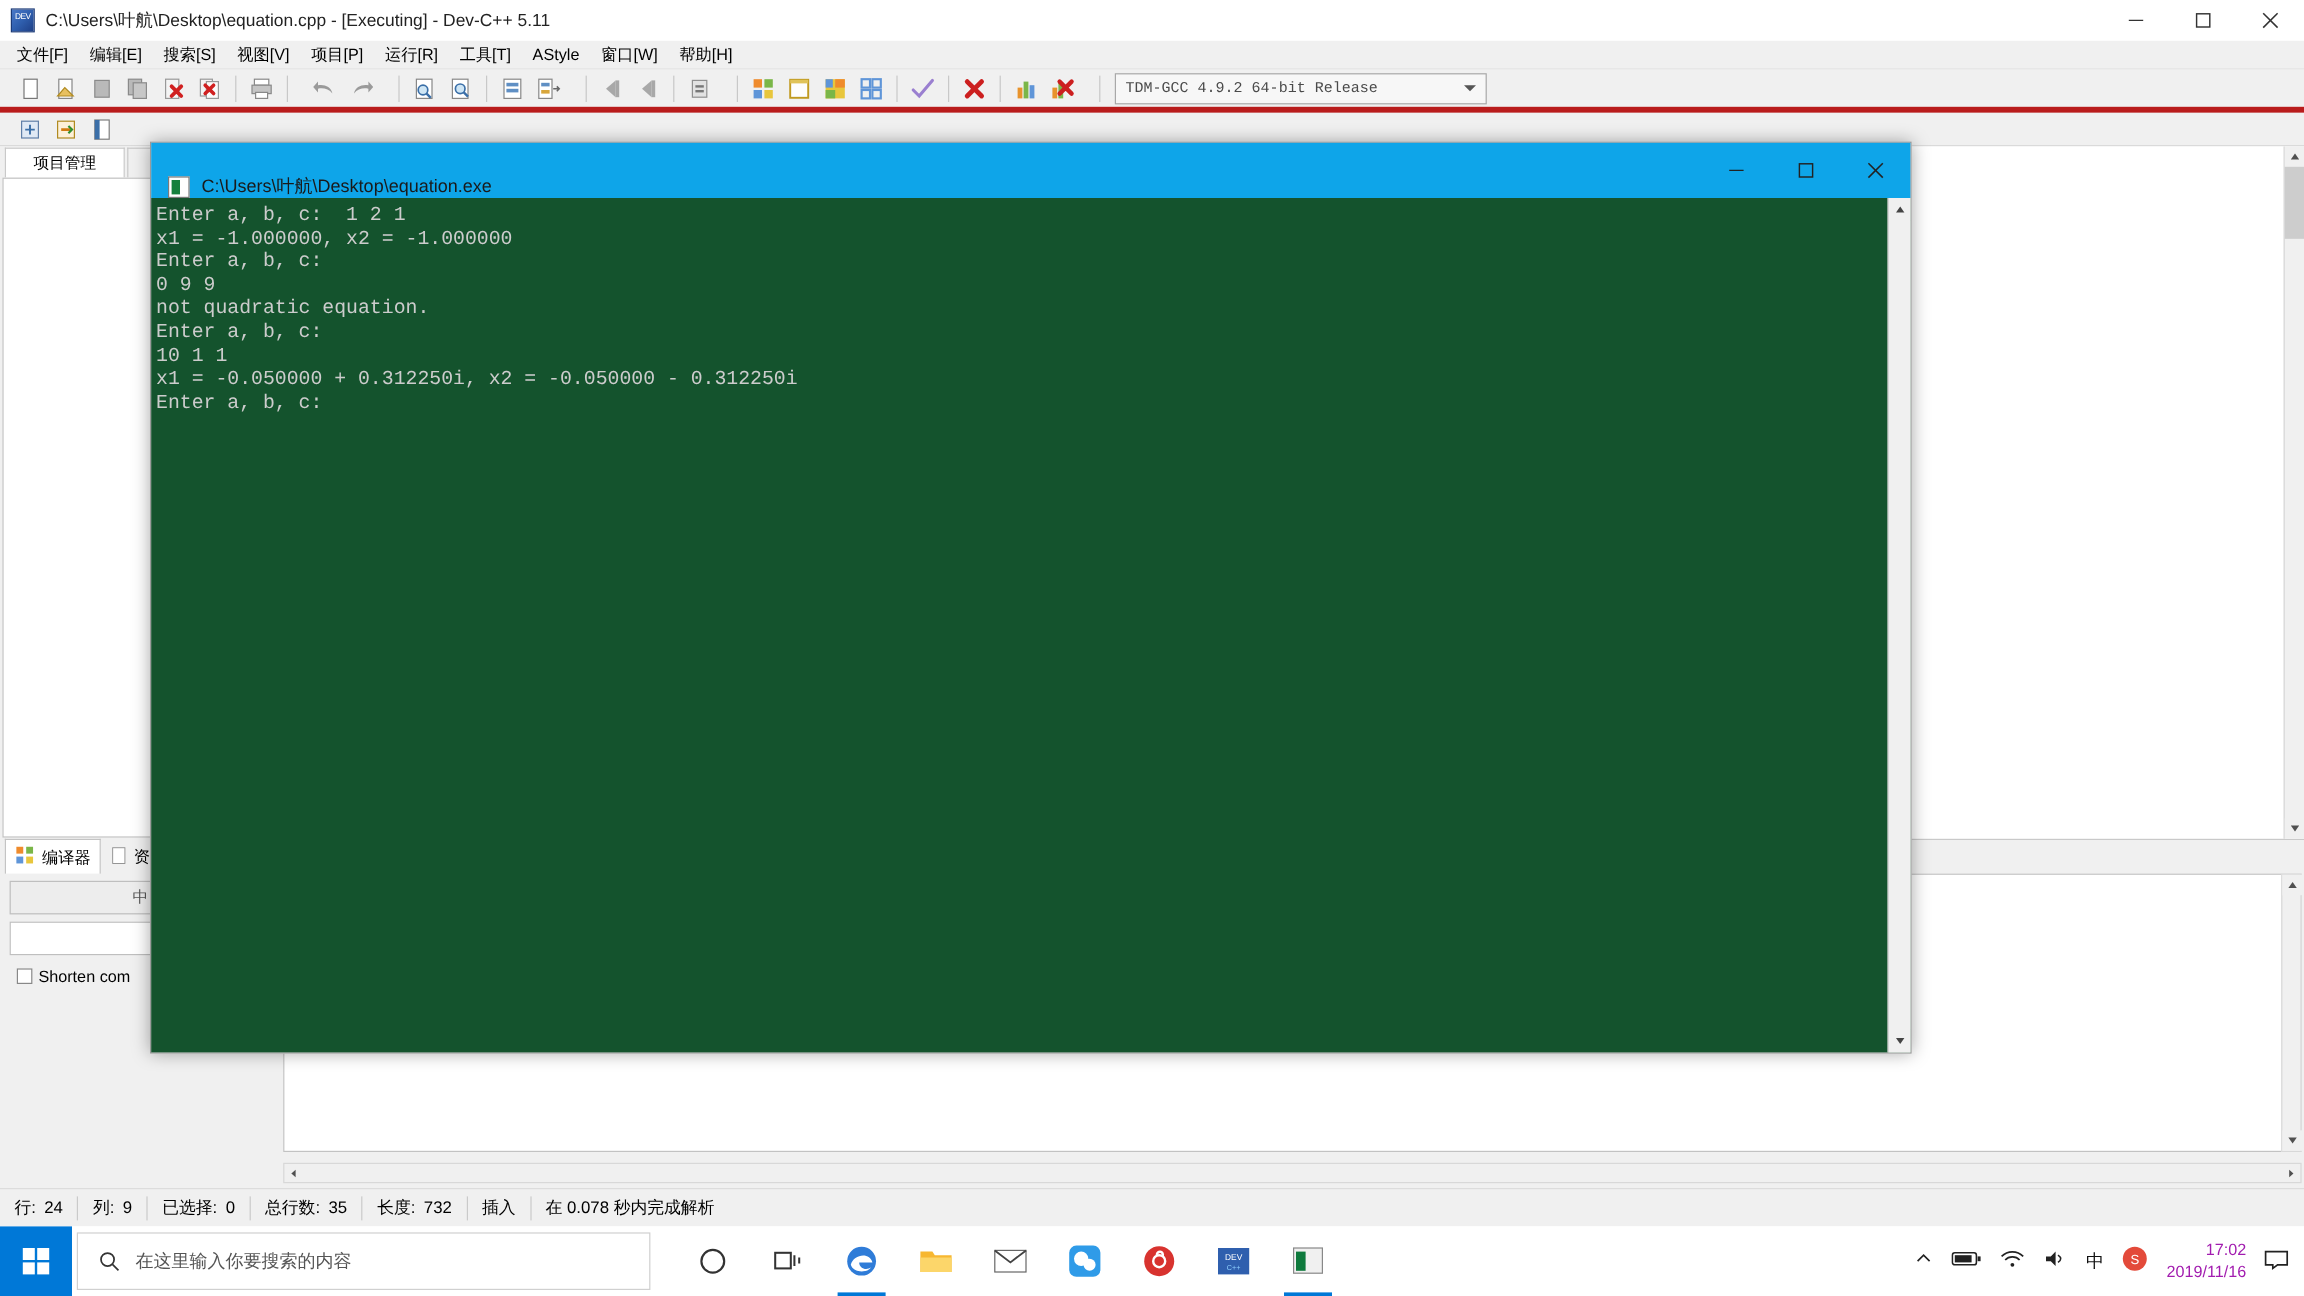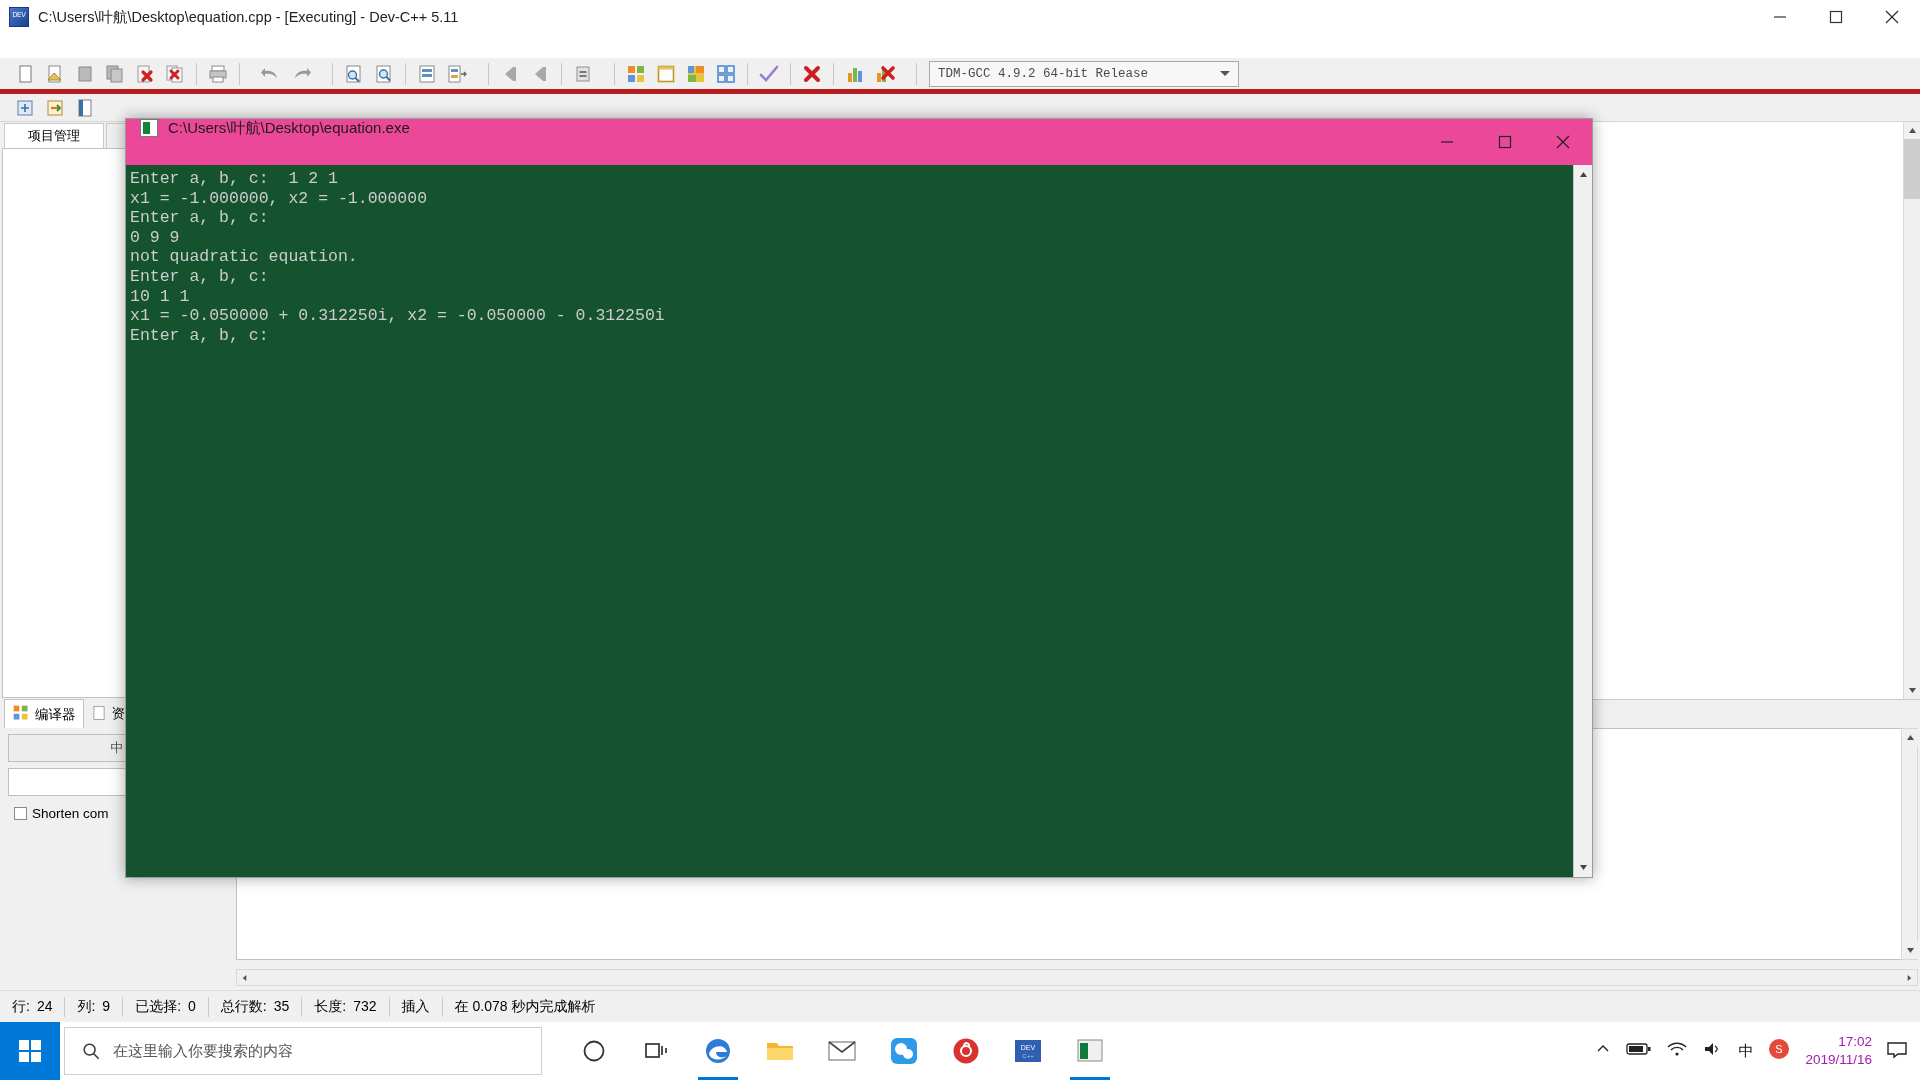--- a/index.html
+++ b/index.html
@@ -186,21 +186,21 @@
   .tray { margin-left: auto; display: flex; align-items: center; gap: 14px; padding-right: 12px; }
   .tray-clock { font-size: 13.5px; color: #a21caf; line-height: 1.35; text-align: right; }
 
   
   .console-win {
     position: absolute; top: 118px; left: 125px; width: 1468px; height: 760px;
     background: #f0f0f0; border: 1px solid #9a9a9a;
     box-shadow: 0 0 14px rgba(0,0,0,0.35);
   }
   .cwin-title {
-    height: 46px; display: flex; align-items: flex-start; background: #ec4899;
+    height: 46px; display: flex; align-items: flex-end; background: #0ea5e9;
   }
   .cwin-icon {
     width: 18px; height: 18px; margin-left: 14px; margin-right: 10px;
     background: #fff; border: 1px solid #7a7a7a; position: relative; flex: none;
   }
   .cwin-icon:before {
     content:""; position:absolute; left:2px; top:2px; width:7px; height:12px;
     background:#15803d;
   }
   .cwin-name { font-size: 15px; color: #1a1a1a; }
@@ -251,20 +251,32 @@
         </svg>
     </div>
     <div class="tb-btn">
       <svg class="ico" viewBox="0 0 22 22">
           <line x1="5" y1="5" x2="17" y2="17" stroke="#333" stroke-width="1.3"></line>
           <line x1="17" y1="5" x2="5" y2="17" stroke="#333" stroke-width="1.3"></line>
         </svg>
     </div>
   </div>
 
+  <div class="menubar">
+    <div class="menu-item">文件[F]</div>
+    <div class="menu-item">编辑[E]</div>
+    <div class="menu-item">搜索[S]</div>
+    <div class="menu-item">视图[V]</div>
+    <div class="menu-item">项目[P]</div>
+    <div class="menu-item">运行[R]</div>
+    <div class="menu-item">工具[T]</div>
+    <div class="menu-item">AStyle</div>
+    <div class="menu-item">窗口[W]</div>
+    <div class="menu-item">帮助[H]</div>
+  </div>
 
   <div class="toolbar">
     <div class="tgap"></div>
     <div class="tbtn">
       <svg class="ico" viewBox="0 0 22 22">
           <rect x="6" y="3" width="11" height="16" fill="#fff" stroke="#777"></rect>
         </svg>
     </div>
     <div class="tbtn">
       <svg class="ico" viewBox="0 0 22 22">

